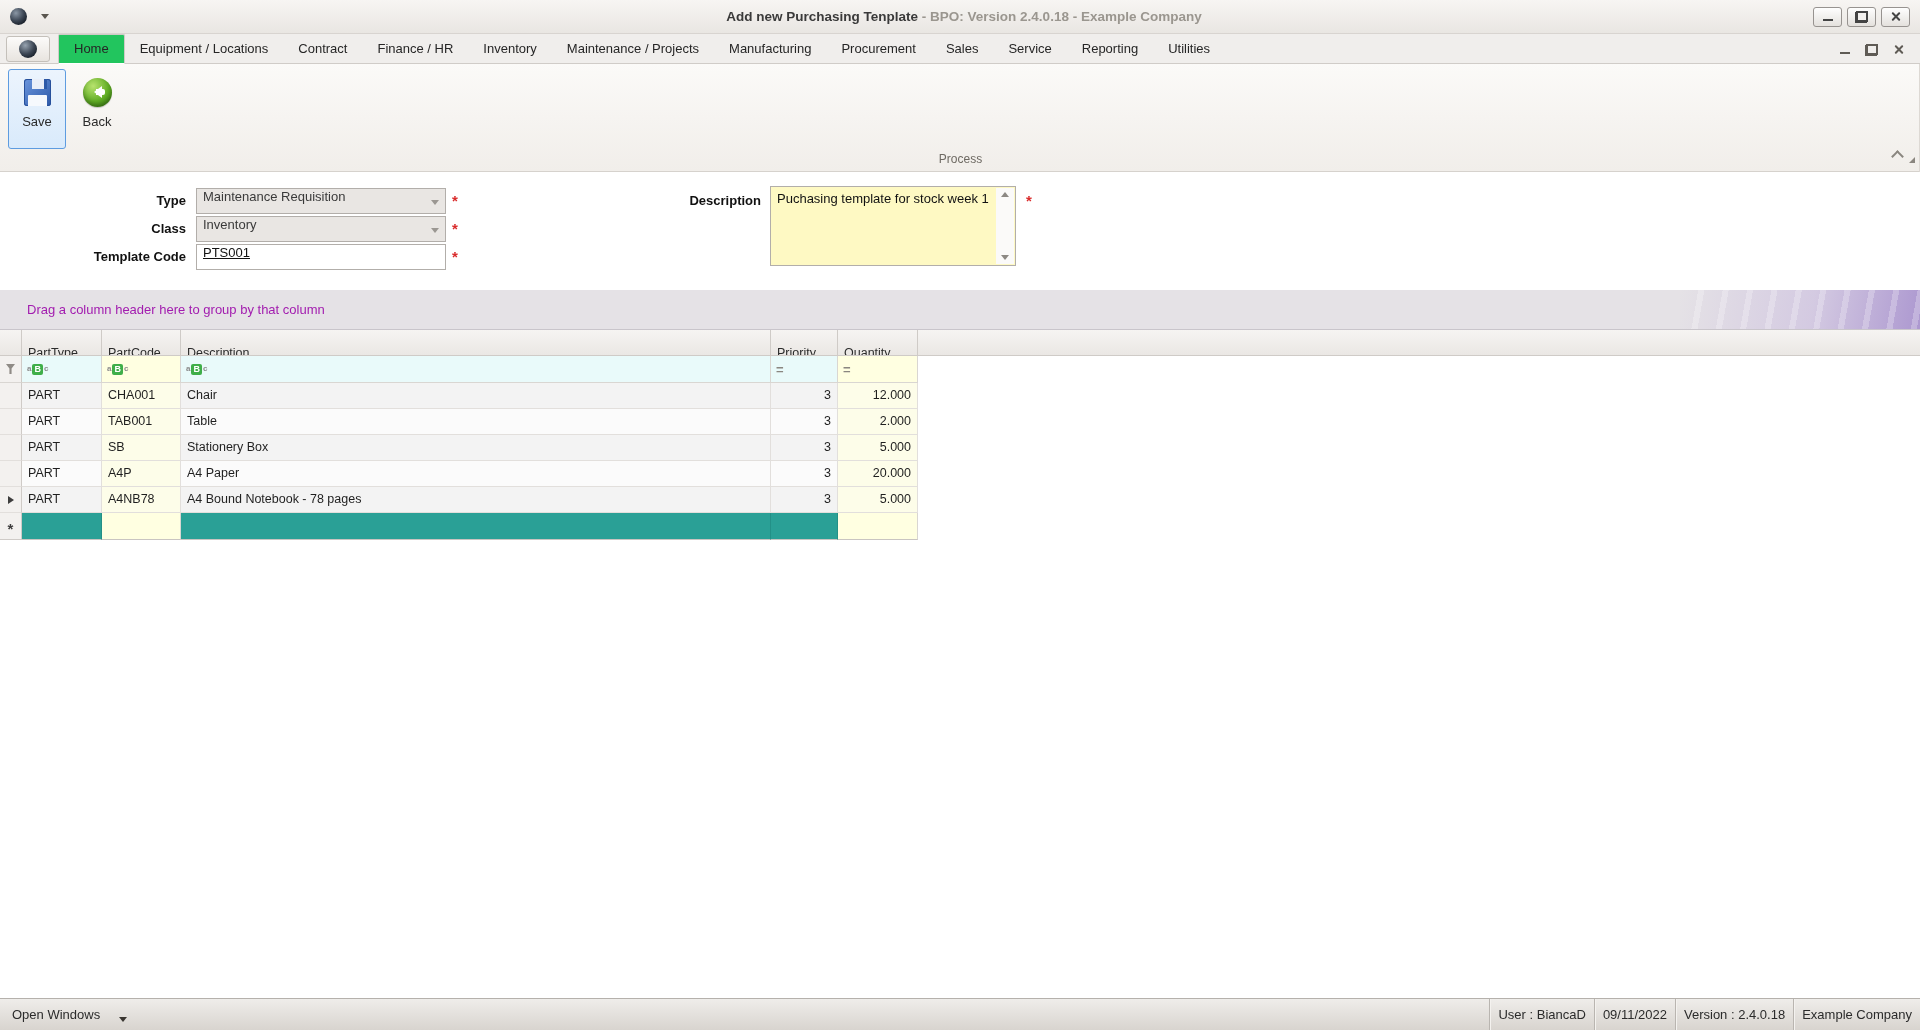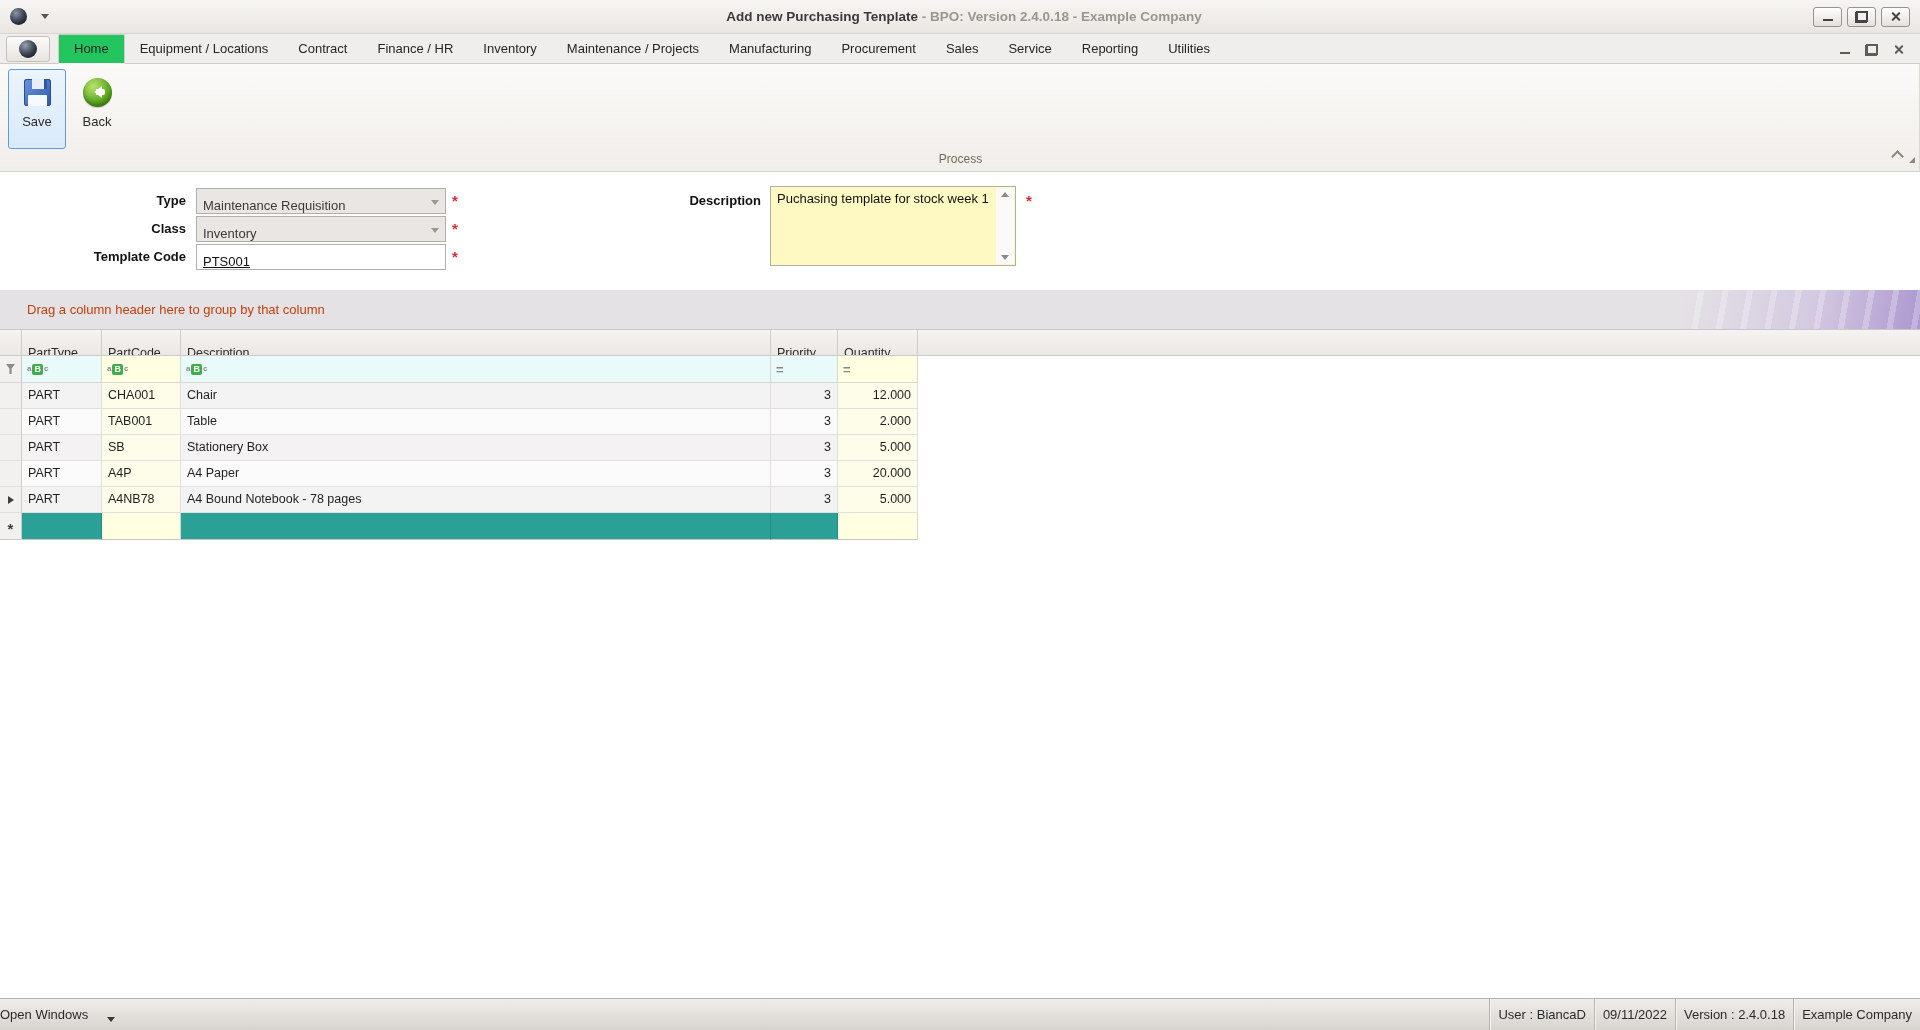--- a/index.html
+++ b/index.html
@@ -97,42 +97,42 @@
   .magnifier { position:absolute; right:2px; bottom:2px; width:13px; height:13px;
     border:2.5px solid #5f646b; border-radius:50%; background:rgba(235,243,250,.85); }
   .magnifier::after { content:""; position:absolute; left:-6px; top:9px; width:7px; height:3px;
     background:#5f646b; transform:rotate(45deg); border-radius:2px; }
 
   
   .form-area { position:relative; height:118px; background:#ffffff; font-size:13px; }
   .flabel { position:absolute; left:0; width:186px; height:26px; line-height:26px;
     text-align:right; font-weight:bold; color:#111;padding-left:32px; }
   .ffield { position:absolute; left:196px; width:250px; height:26px;
-    border:1px solid #b2aeaa; background:#e9e6e3; display:flex; align-items:flex-end;
+    border:1px solid #b2aeaa; background:#e9e6e3; display:flex; align-items:flex-start;
     padding:0 20px 0 6px; color:#3a3a3a; white-space:nowrap; overflow:hidden; }
   .ffield.editable { background:#ffffff; color:#111;text-decoration:underline; }
   .combo-arrow { position:absolute; right:6px; top:11px; width:0; height:0;
     border-left:4px solid transparent; border-right:4px solid transparent;
     border-top:5px solid #9b9792; }
   .req { position:absolute; color:#d92b2b; font-weight:bold; font-size:15px; }
   .desc-box { position:absolute; left:770px; top:14px; width:246px; height:80px;
     border:1px solid #b2aeaa; background:#fef9c3; padding:4px 24px 4px 6px;
     font-size:13px; color:#111; line-height:16px; }
   .desc-scroll { position:absolute; right:1px; top:1px; bottom:1px; width:18px;
     display:flex; flex-direction:column; justify-content:space-between; align-items:center;
     padding:4px 0; background:#fbfaf9; }
   .tri-up { width:0; height:0; border-left:4px solid transparent; border-right:4px solid transparent;
     border-bottom:5px solid #8d8984; }
   .tri-down { width:0; height:0; border-left:4px solid transparent; border-right:4px solid transparent;
     border-top:5px solid #8d8984; }
 
   
   .grid { position:absolute; top:290px; left:0; right:0; }
   .group-panel { height:40px; background:#e5e2e6; border-bottom:1px solid #c9c5cb;
-    display:flex; align-items:center; padding-left:27px; color:#c2410c; font-size:13px;
+    display:flex; align-items:center; padding-left:27px; color:#a21caf; font-size:13px;
     position:relative; overflow:hidden; }
   .swoosh { position:absolute; right:0; top:0; bottom:0; width:240px;
     background:linear-gradient(100deg, rgba(229,226,230,0) 0%, rgba(186,166,219,.40) 55%, rgba(142,112,196,.65) 100%); }
   .swoosh::before { content:""; position:absolute; inset:0;
     background:repeating-linear-gradient(100deg, transparent 0 18px, rgba(255,255,255,.25) 18px 24px); }
 
   .grid-table { display:grid; grid-template-columns:22px 80px 79px 590px 67px 80px 1fr; }
   .grow { display:contents; }
 
   .hcell { height:26px; line-height:25px; padding:11px 6px; font-size:12.5px; color:#2b2b2b;
@@ -176,21 +176,21 @@
   .ncell.teal { background:#2aa096; }
   .ncell.yellow { background:#ffffe1; border-right:1px solid #d9d6d2; }
   .ncell.filler { background:#fff; border:none; }
   .nind { height:27px; background:#f3f1ef; border-right:1px solid #cfcbc7;
     border-bottom:1px solid #cfcbc7; display:flex; align-items:center; justify-content:center; }
 
   
   .statusbar { position:absolute; bottom:0; left:0; right:0; height:32px;
     background:linear-gradient(#efedea,#d8d4cf); border-top:1px solid #b5b1ac;
     display:flex; align-items:center; font-size:13px; color:#2b2b2b; }
-  .open-windows { display:flex; align-items:flex-end; gap:19px; }
+  .open-windows { margin-left:12px; display:flex; align-items:flex-end; gap:19px; }
   .ow-arrow { width:0; height:0; border-left:4px solid transparent;
     border-right:4px solid transparent; border-top:5px solid #3a3631; }
   .status-right { margin-left:auto; display:flex; align-items:stretch; height:100%; }
   .sitem { display:flex; align-items:center; padding:0 8px; border-left:1px solid #b9b5b0;
     box-shadow:inset 1px 0 0 #f4f2ef; white-space:nowrap; }
 </style>
 </head>
 <body>
 
 <div class="titlebar">

